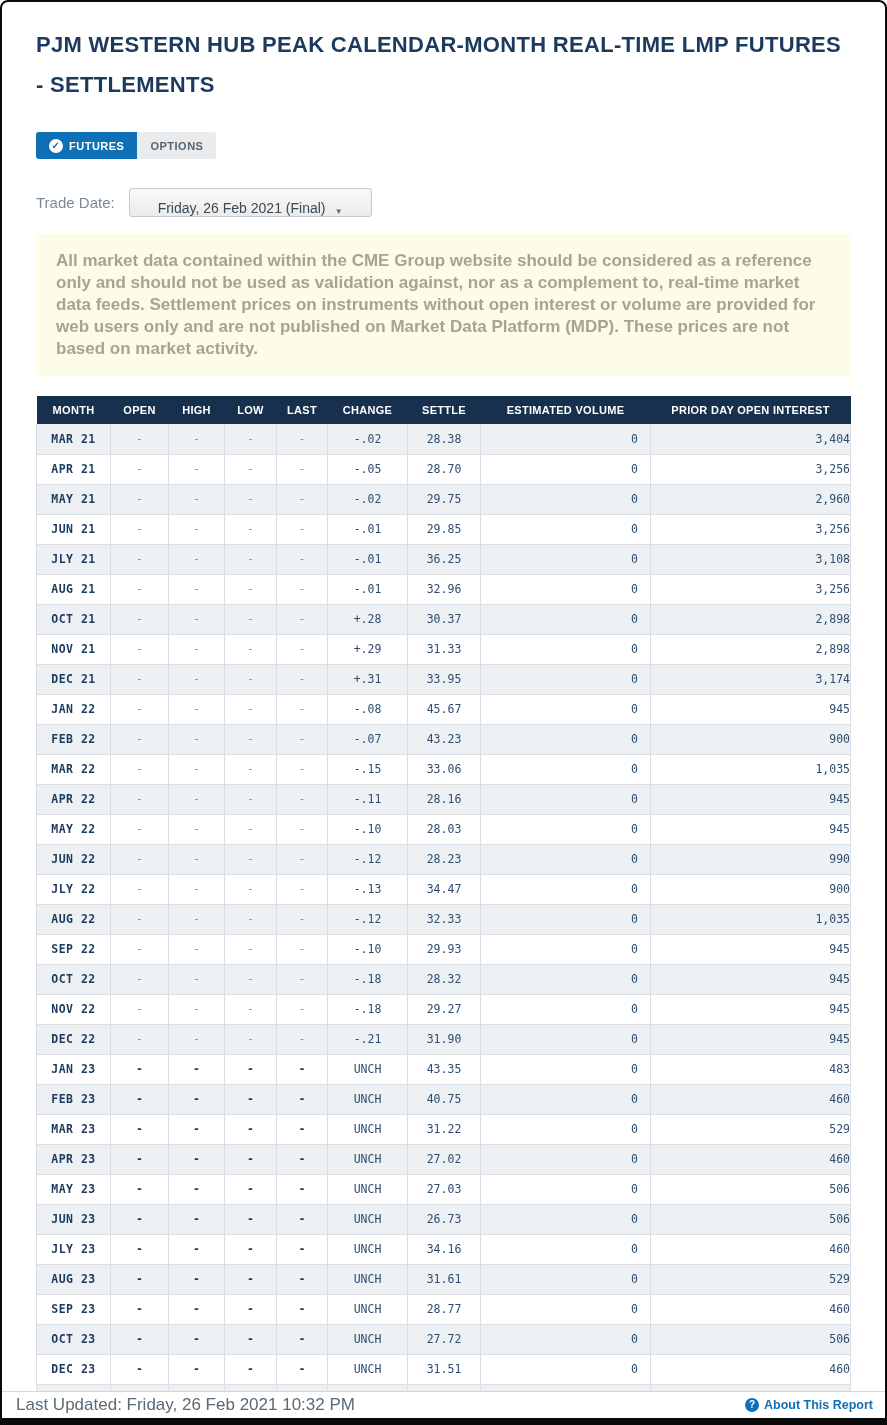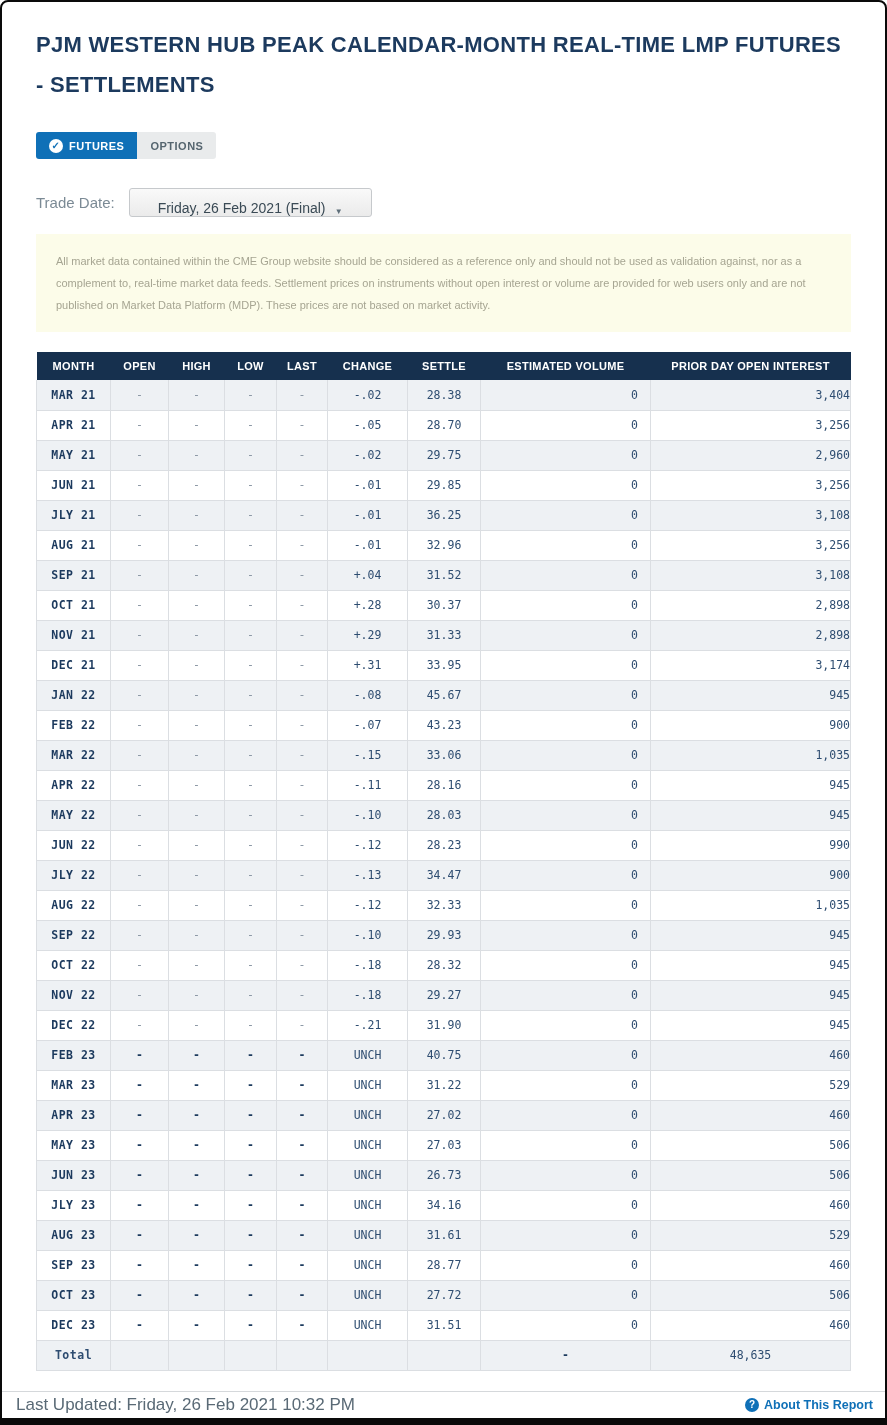--- a/index.html
+++ b/index.html
@@ -36,21 +36,21 @@
   .select {
     margin-left:14px; width:243px; height:29px; border:1px solid #c6c9cc;
     border-radius:3px; background:linear-gradient(#f9f9f9,#ebebeb);
     display:flex; align-items:flex-end; justify-content:space-between;
     padding:0 28px; font-size:14px; color:#3a4a55; cursor:pointer;
   }
   .caret { font-size:8px; color:#5f6f7a; }
 
   .disclaimer {
     margin-top:17px; background:#fcfce9; padding:16px 20px;
-    font-size:11px; line-height:22px; color:#a6a592;
+    font-size:17px; line-height:22px; color:#a6a592;font-weight:bold;
   }
 
   .table-wrap { margin-top:20px; }
   table { width:100%; border-collapse:collapse; table-layout:fixed; }
   col.c1{width:74px} col.c2{width:58px} col.c3{width:56px} col.c4{width:52px}
   col.c5{width:51px} col.c6{width:80px} col.c7{width:73px} col.c8{width:170px}
   thead th {
     background:#16304e; color:#ffffff; font-size:11px; font-weight:700;
     height:28px; text-align:center; letter-spacing:0.3px; padding:8px 2px;
   }
@@ -198,31 +198,20 @@
               <td class="c-dash">-</td>
               <td class="c-dash">-</td>
               <td class="c-dash">-</td>
               <td class="c-dash">-</td>
               <td class="c-change">-.01</td>
               <td class="c-settle">32.96</td>
               <td class="c-vol">0</td>
               <td class="c-oi">3,256</td>
             </tr>
             <tr>
-              <td class="c-month">SEP 21</td>
-              <td class="c-dash">-</td>
-              <td class="c-dash">-</td>
-              <td class="c-dash">-</td>
-              <td class="c-dash">-</td>
-              <td class="c-change">+.04</td>
-              <td class="c-settle">31.52</td>
-              <td class="c-vol">0</td>
-              <td class="c-oi">3,108</td>
-            </tr>
-            <tr>
               <td class="c-month">OCT 21</td>
               <td class="c-dash">-</td>
               <td class="c-dash">-</td>
               <td class="c-dash">-</td>
               <td class="c-dash">-</td>
               <td class="c-change">+.28</td>
               <td class="c-settle">30.37</td>
               <td class="c-vol">0</td>
               <td class="c-oi">2,898</td>
             </tr>
@@ -372,20 +361,31 @@
             <tr>
               <td class="c-month">DEC 22</td>
               <td class="c-dash">-</td>
               <td class="c-dash">-</td>
               <td class="c-dash">-</td>
               <td class="c-dash">-</td>
               <td class="c-change">-.21</td>
               <td class="c-settle">31.90</td>
               <td class="c-vol">0</td>
               <td class="c-oi">945</td>
+            </tr>
+            <tr>
+              <td class="c-month">JAN 23</td>
+              <td class="c-dash bold-dash">-</td>
+              <td class="c-dash bold-dash">-</td>
+              <td class="c-dash bold-dash">-</td>
+              <td class="c-dash bold-dash">-</td>
+              <td class="c-change">UNCH</td>
+              <td class="c-settle">43.35</td>
+              <td class="c-vol">0</td>
+              <td class="c-oi">483</td>
             </tr>
             <tr>
               <td class="c-month">FEB 23</td>
               <td class="c-dash bold-dash">-</td>
               <td class="c-dash bold-dash">-</td>
               <td class="c-dash bold-dash">-</td>
               <td class="c-dash bold-dash">-</td>
               <td class="c-change">UNCH</td>
               <td class="c-settle">40.75</td>
               <td class="c-vol">0</td>

